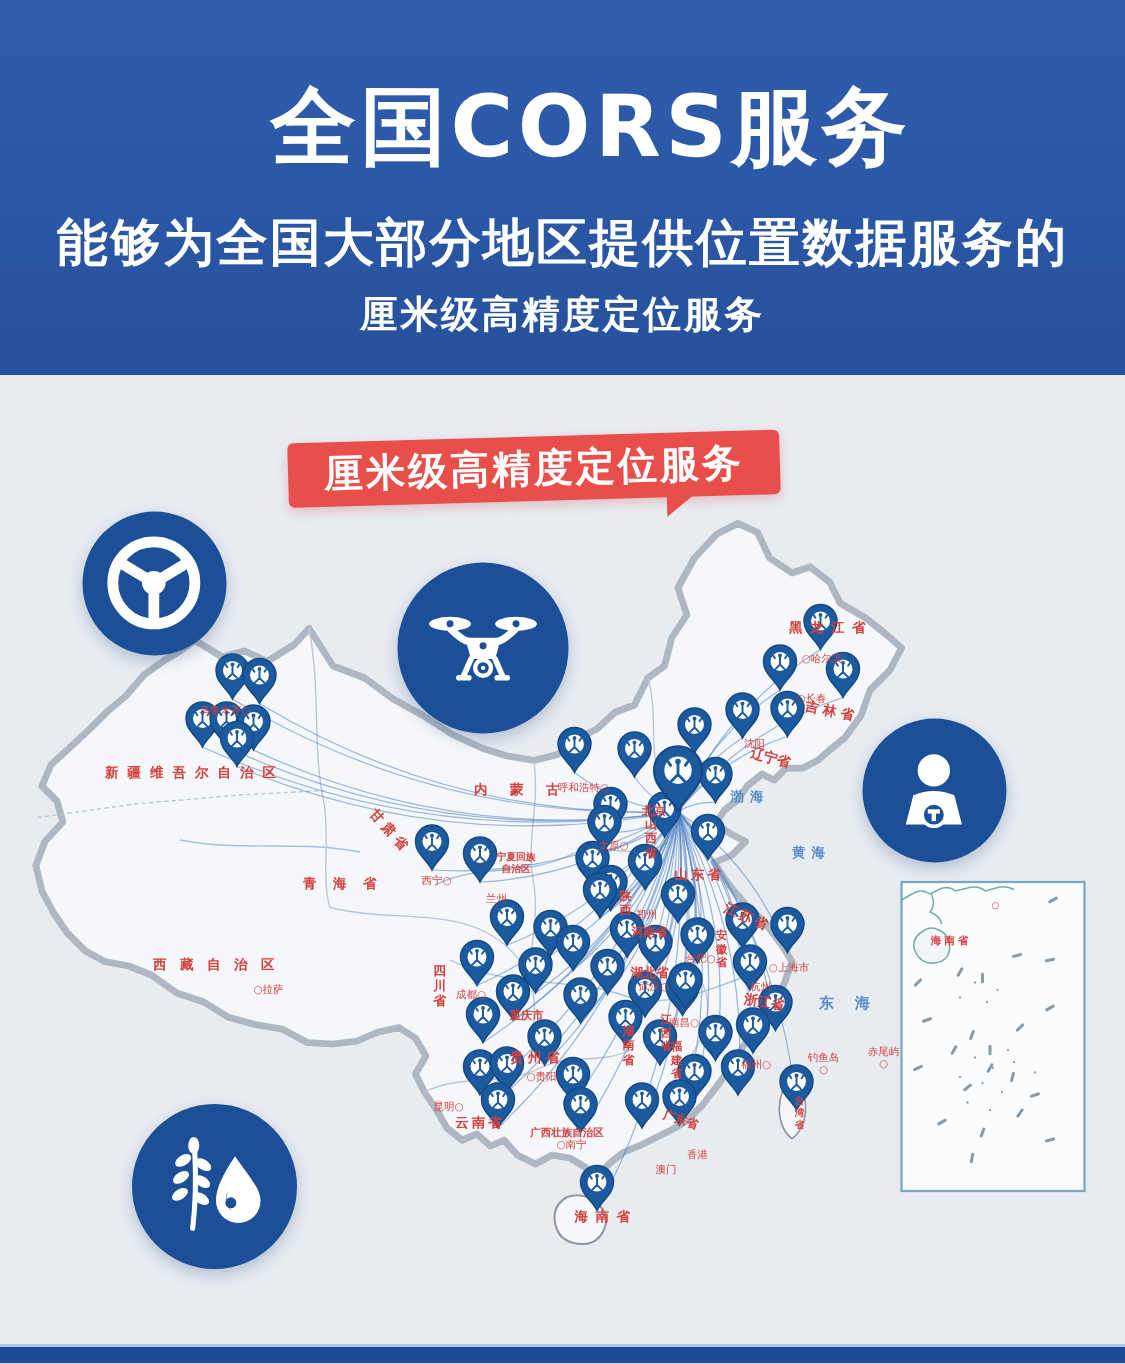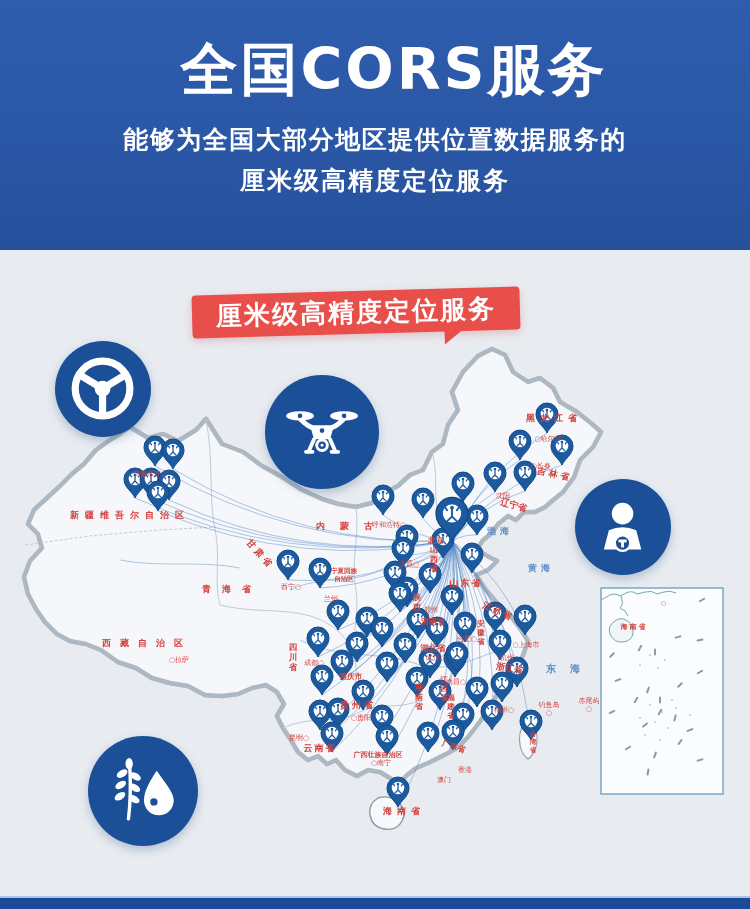--- a/index.html
+++ b/index.html
@@ -14,22 +14,22 @@
   }
   *{margin:0;padding:0;box-sizing:border-box;}
   html,body{width:750px;height:909px;}
   body{font-family:"DejaVu Sans","Liberation Sans",sans-serif;background:#fff;}
   .poster{position:relative;width:750px;height:909px;background:var(--sea-bg);overflow:hidden;}
 
   
   .header{position:absolute;left:0;top:0;width:750px;height:250px;
     background:linear-gradient(180deg,#2f5dad 0%,var(--hdr-blue) 55%,var(--hdr-blue2) 100%);
     color:#fff;text-align:center;z-index:5;}
-  .header .title{margin-top:38px;font-size:57px;font-weight:900;letter-spacing:3px;line-height:1.1;padding-left:38px;}
-  .header .sub1{margin-top:22px;font-size:25px;font-weight:700;letter-spacing:1.5px;}
+  .header .title{margin-top:54px;font-size:57px;font-weight:900;letter-spacing:3px;line-height:1.1;padding-left:38px;}
+  .header .sub1{margin-top:22px;font-size:34px;font-weight:700;letter-spacing:1.5px;}
   .header .sub2{margin-top:8px;font-size:25px;font-weight:700;letter-spacing:2px;}
 
   
   .ribbon{position:absolute;left:192px;top:291px;width:328px;height:43px;z-index:6;
     background:var(--ribbon-red);border-radius:4px;transform:rotate(-1.6deg);
     box-shadow:0 3px 8px rgba(200,60,60,.25);
     display:flex;align-items:center;justify-content:center;}
   .ribbon .txt{color:#fff;font-size:26px;font-weight:800;letter-spacing:2px;white-space:nowrap;}
   .ribbon .tail{position:absolute;left:252px;bottom:-13px;width:0;height:0;
     border-top:15px solid var(--ribbon-red);border-right:19px solid transparent;}

